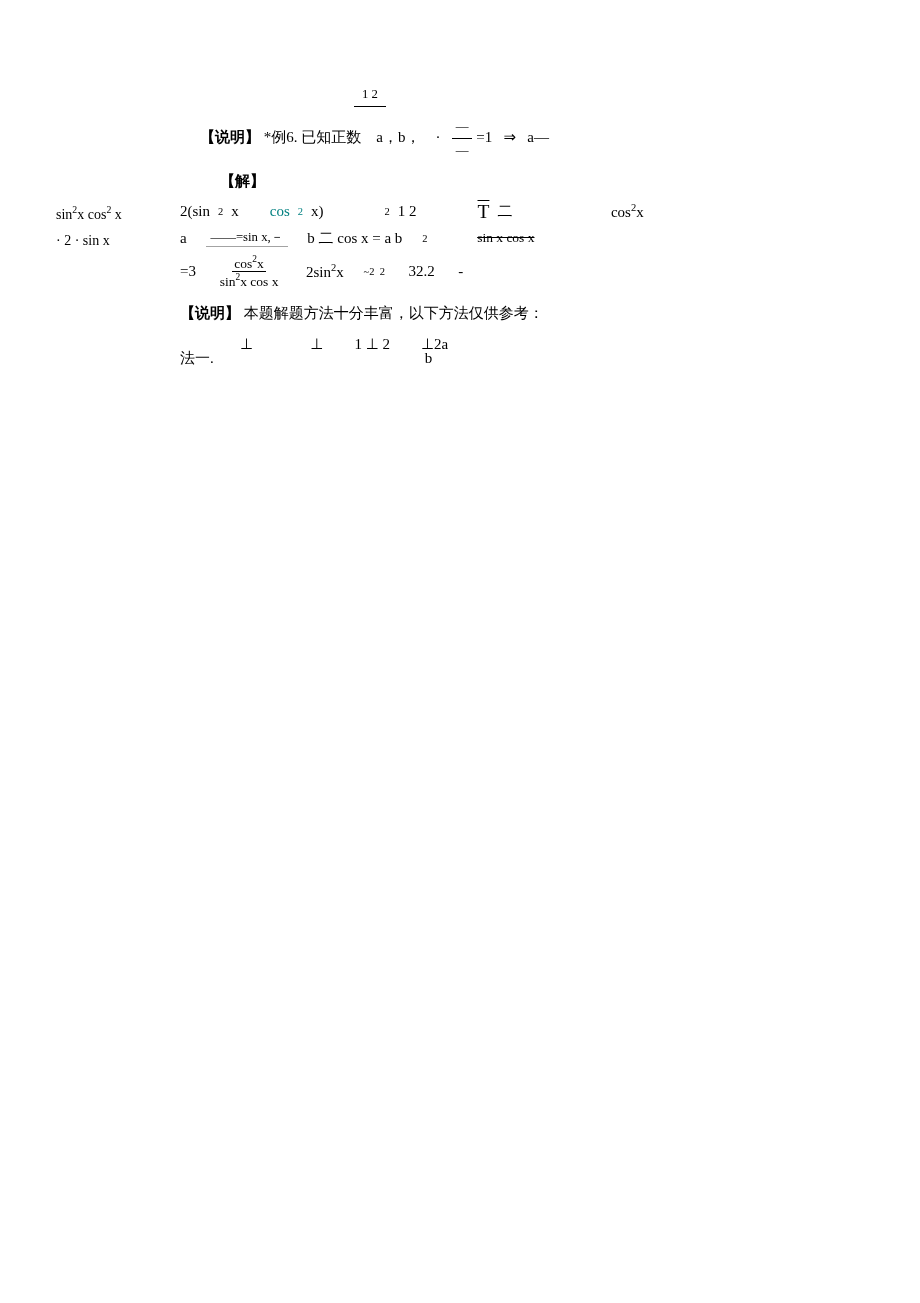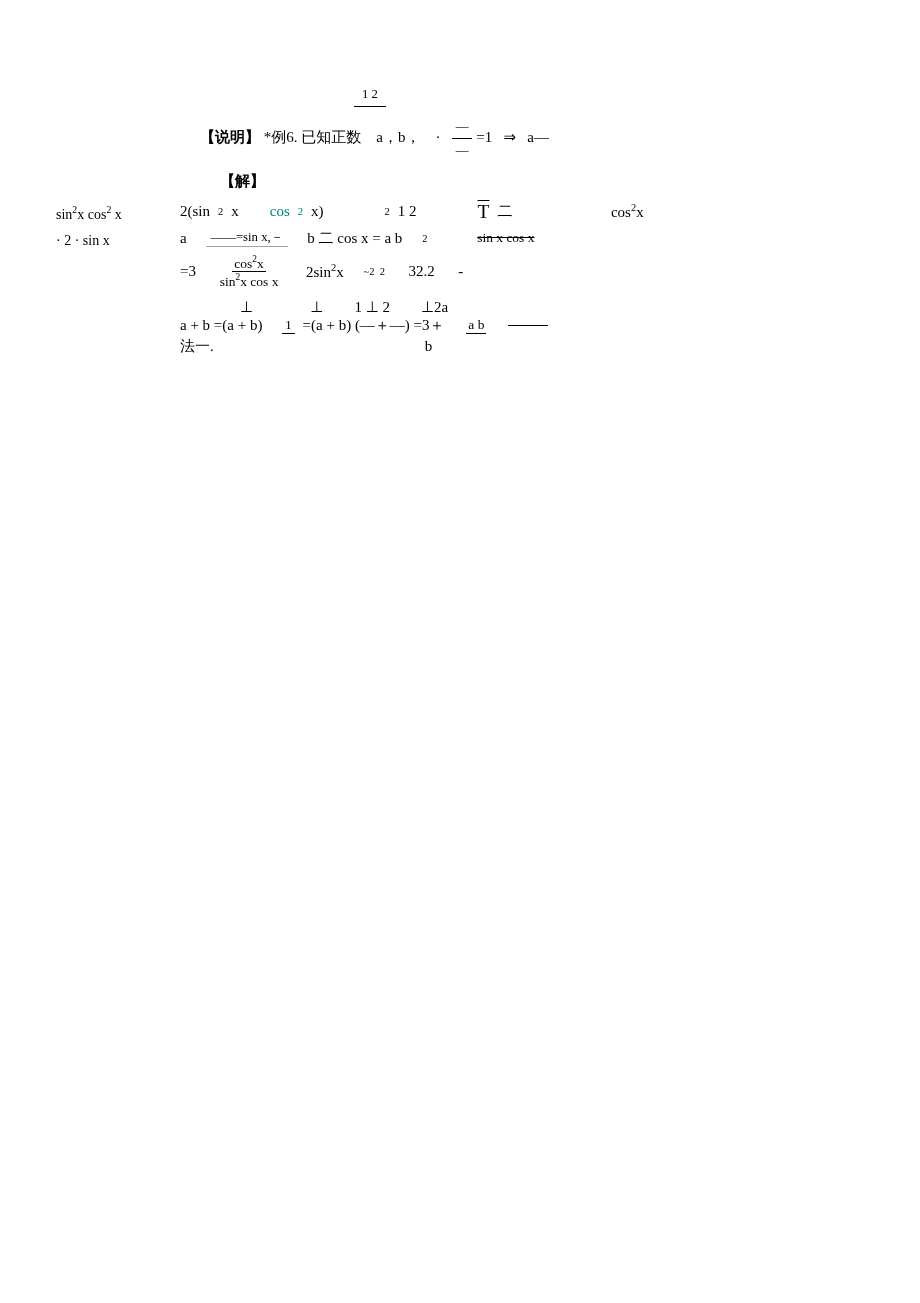--- a/index.html
+++ b/index.html
@@ -160,52 +160,37 @@
           <sub>~2&nbsp;&nbsp;2</sub>
           &nbsp;&nbsp;
           <span>32.2</span>
           &nbsp;&nbsp;
           <span>-</span>
         </div>
 
       </div>
     </div>
 
+    <div class="line block" style="margin-left: 140px; margin-top: 10px;">
+      <span class="bold">【说明】</span>
+      <span>本题解题方法十分丰富，以下方法仅供参考：</span>
+    </div>
 
     <div style="margin-left: 140px; margin-top: 8px;">
 
       <div class="math-row" style="margin-bottom:0;">
         <span style="margin-left: 60px;">⊥</span>
         &nbsp;&nbsp;&nbsp;&nbsp;&nbsp;&nbsp;&nbsp;&nbsp;&nbsp;&nbsp;&nbsp;
         <span>⊥</span>
         &nbsp;&nbsp;&nbsp;&nbsp;
         <span>1 ⊥ 2</span>
         &nbsp;&nbsp;&nbsp;&nbsp;
         <span>⊥2a</span>
       </div>
 
-      <div class="math-row">
-        <span>a + b =(a + b)</span>
-        &nbsp;
-        <span>
-          <span style="display:inline-block; vertical-align:middle; text-align:center; font-size:0.85em;">
-            <span style="display:block; border-bottom:1px solid #000; padding:0 3px;">1</span>
-            <span style="display:block; padding:0 3px;"></span>
-          </span>
-        </span>
-        <span>=(a + b) (—＋—) =3＋</span>
-        &nbsp;
-        <span class="fraction">
-          <span class="numer">a b</span>
-          <span class="denom"></span>
-        </span>
-        &nbsp;
-        <span style="display:inline-block; width:40px; height:1px; background:#000; vertical-align:middle;"></span>
-        &nbsp;
-      </div>
 
       <div class="math-row" style="margin-top:-4px;">
         <span>法一.</span>
         &nbsp;&nbsp;&nbsp;&nbsp;&nbsp;&nbsp;&nbsp;&nbsp;&nbsp;&nbsp;&nbsp;&nbsp;&nbsp;&nbsp;&nbsp;&nbsp;&nbsp;&nbsp;&nbsp;&nbsp;&nbsp;&nbsp;&nbsp;&nbsp;&nbsp;&nbsp;&nbsp;&nbsp;&nbsp;&nbsp;&nbsp;&nbsp;&nbsp;&nbsp;&nbsp;&nbsp;&nbsp;&nbsp;&nbsp;&nbsp;&nbsp;&nbsp;&nbsp;&nbsp;&nbsp;&nbsp;&nbsp;&nbsp;&nbsp;&nbsp;&nbsp;&nbsp;
         <span>b</span>
       </div>
 
     </div>
 
   </div>

